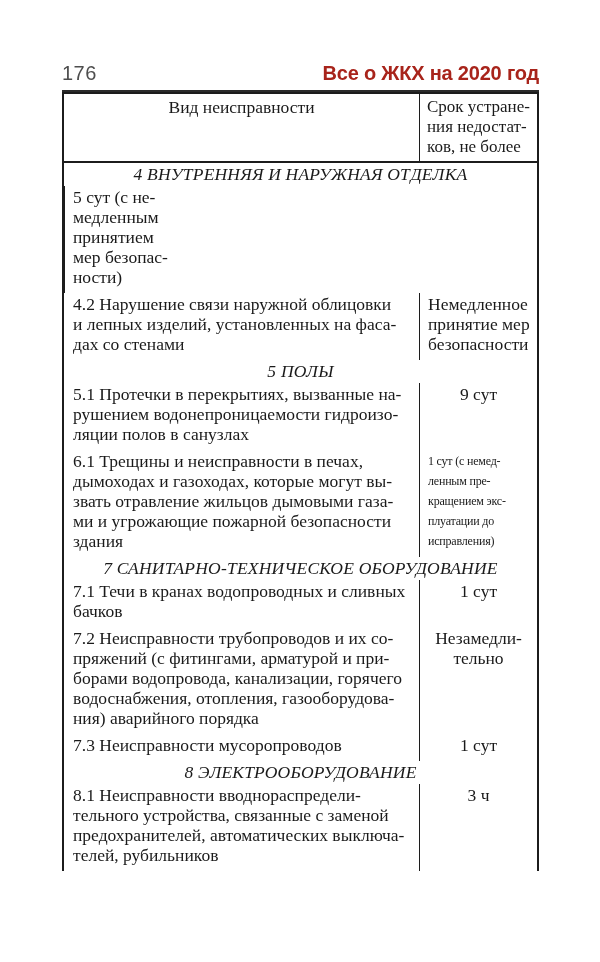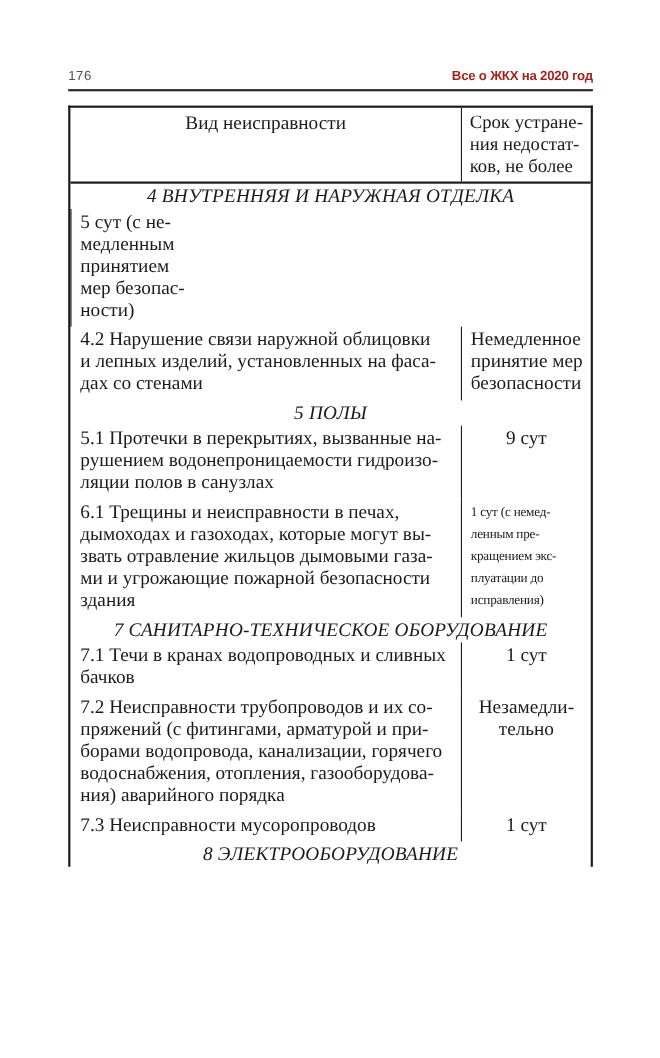--- a/index.html
+++ b/index.html
@@ -3,25 +3,25 @@
 <meta charset="utf-8">
 <style>
   html,body{margin:0;padding:0;}
   body{
     width:600px;height:962px;background:#ffffff;position:relative;
     font-family:"Liberation Serif", serif;color:#1a1a1a;
     -webkit-font-smoothing:antialiased;
   }
   .content{position:absolute;left:62px;top:0;width:477px;}
   .page-header{display:flex;justify-content:space-between;align-items:flex-end;margin-top:62px;}
-  .page-num{font-family:"Liberation Sans",sans-serif;font-size:12px;color:#4e4e4e;letter-spacing:.5px;}
-  .book-title{font-family:"Liberation Sans",sans-serif;font-weight:bold;font-size:12px;color:#a8241b;letter-spacing:-.2px;}
+  .page-num{font-family:"Liberation Sans",sans-serif;font-size:20px;color:#4e4e4e;letter-spacing:.5px;}
+  .book-title{font-family:"Liberation Sans",sans-serif;font-weight:bold;font-size:20px;color:#a8241b;letter-spacing:-.2px;}
   .header-rule{border:none;border-top:2px solid #2a2a2a;margin:5px 0 0 0;}
   .table{
-    margin-top:13px;border:2px solid #1c1c1c;border-bottom:none;
+    border:2px solid #1c1c1c;border-bottom:none;
     font-size:17.5px;line-height:20px;
   }
   .thead{display:flex;border-bottom:2px solid #1c1c1c;}
   .th1{width:355px;box-sizing:border-box;text-align:center;padding:3px 8px 4px;}
   .th2{flex:1;border-left:1.5px solid #1c1c1c;box-sizing:border-box;padding:3px 3px 4px 7px;white-space:pre-line;font-size:17px;}
   .section-title{text-align:center;padding:1px 2px 2px;letter-spacing:.2px;font-style:italic;}
   .row{display:flex;}
   .row .c1{width:355px;box-sizing:border-box;padding:1px 8px 6px 9px;white-space:pre-line;}
   .row .c2{flex:1;border-left:1.5px solid #1c1c1c;box-sizing:border-box;padding:1px 4px 6px 8px;white-space:pre-line;}
   .row .c2.center{text-align:center;padding-left:3px;padding-right:3px;}
@@ -99,15 +99,22 @@
 ния) аварийного порядка</div>
       <div class="c2 center">Незамедли-
 тельно</div>
     </div>
     <div class="row">
       <div class="c1">7.3 Неисправности мусоропроводов</div>
       <div class="c2 center">1 сут</div>
     </div>
 
     <div class="section-title">8 ЭЛЕКТРООБОРУДОВАНИЕ</div>
+    <div class="row">
+      <div class="c1">8.1 Неисправности вводнораспредели-
+тельного устройства, связанные с заменой
+предохранителей, автоматических выключа-
+телей, рубильников</div>
+      <div class="c2 center">3 ч</div>
+    </div>
 
   </div>
 </div>
 
 </body></html>

